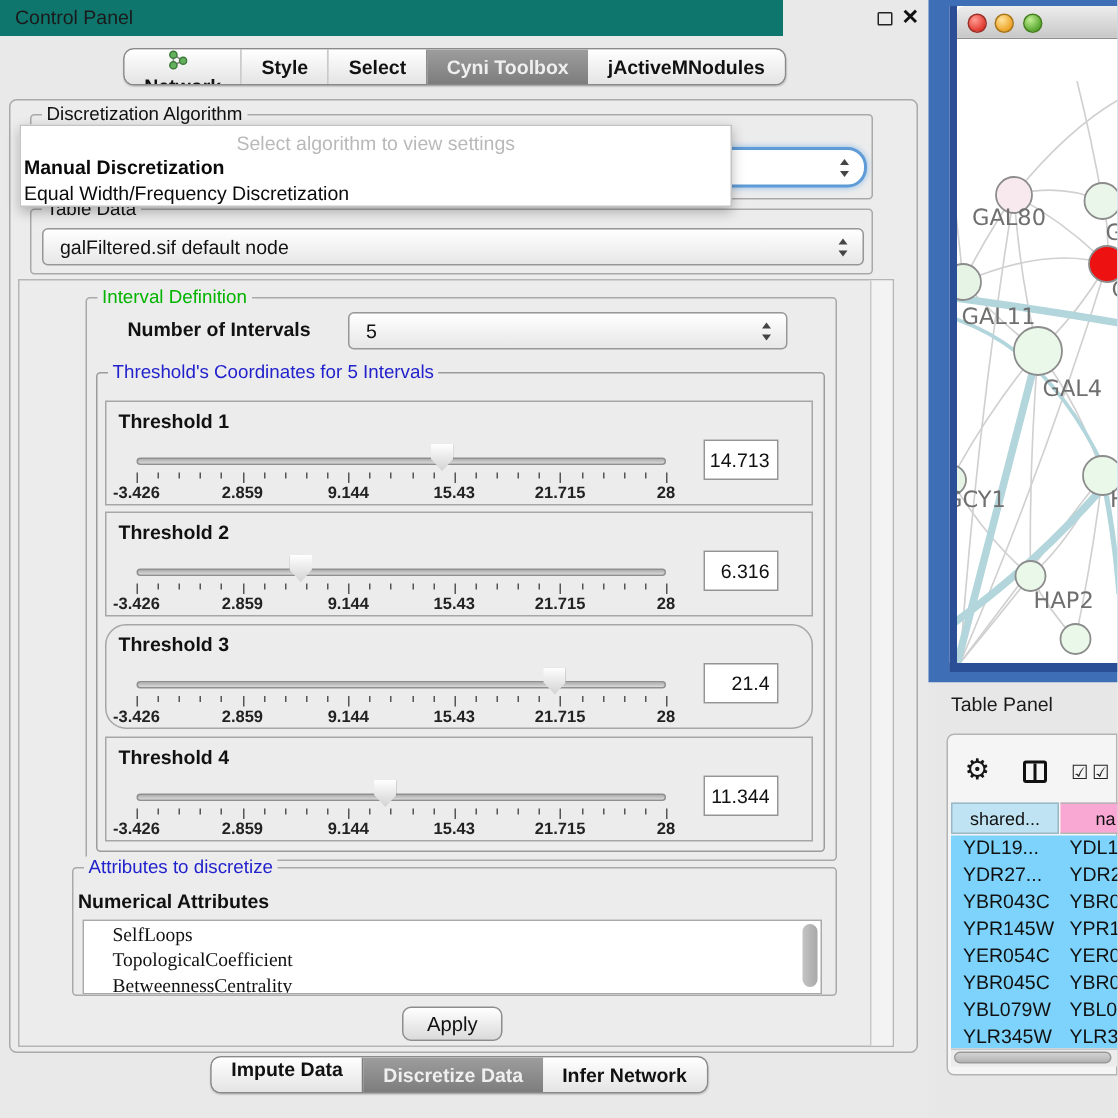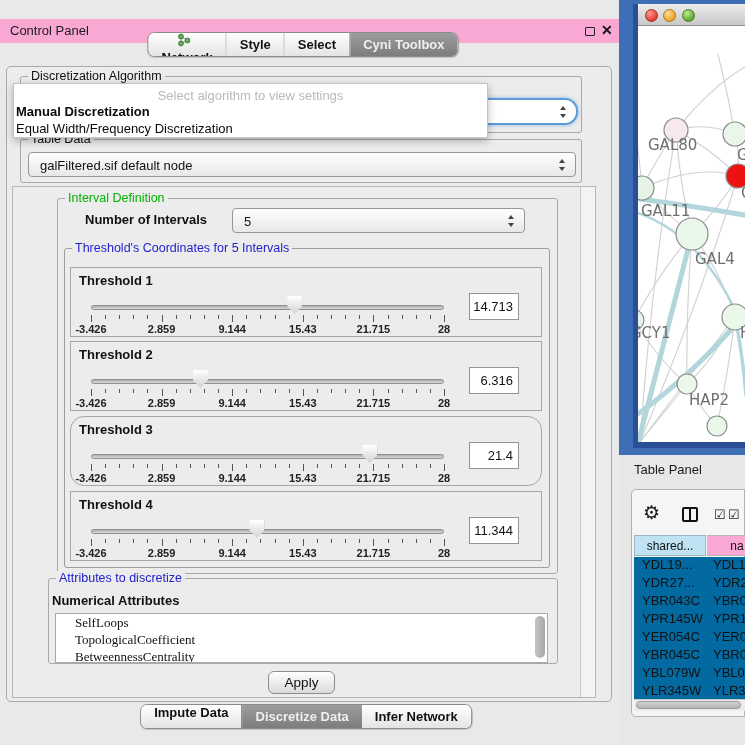--- a/index.html
+++ b/index.html
@@ -1,21 +1,21 @@
 <!DOCTYPE html>
 <html><head>
 <meta charset="utf-8">
 <style>
   * { margin:0; padding:0; box-sizing:border-box; }
   html,body { width:745px; height:745px; }
   body { font-family:"Liberation Sans", sans-serif; background:#e9e9e9; position:relative; overflow:hidden; }
   .abs { position:absolute; }
 
   
-  #titlebar { left:0; top:0; width:619px; height:24px; background:#f9a8d4;margin-top:19px; }
+  #titlebar { left:0; top:0; width:522px; height:24px; background:#0f766e; }
   #panel-title { left:10px; top:4px; font-size:13px; color:#1a1a1a; }
   #float-icon { left:585px; top:8px; width:10px; height:9px; border:1.5px solid #222; border-radius:1px; }
   #close-icon { left:601px; top:3px; font-size:14px; font-weight:bold; color:#111; }
 
   .tabgroup { display:flex; border:1px solid #8a8a8a; border-radius:7px; overflow:hidden;
               box-shadow:0 1px 1px rgba(0,0,0,.15); background:#fff; height:25px; }
   .tab { display:flex; align-items:center; padding:0 13px; font-size:13px; font-weight:bold; color:#111;
          background:linear-gradient(#ffffff,#e4e4e4); border-left:1px solid #c2c2c2; white-space:nowrap; }
   .tab:first-child { border-left:none;flex-direction:column; }
   .tab.sel { background:linear-gradient(#9d9d9d,#7d7d7d); color:#efefef; border-left-color:#7d7d7d; }
@@ -103,21 +103,21 @@
   #tablepanel-title { left:634px; top:462px; font-size:13px; color:#1a1a1a; }
   #table-subpanel { left:631px; top:489px; width:114px; height:228px; background:#f5f5f5;
                     border:1px solid #b3b3b3; border-radius:5px 0 0 5px; }
   #gear-icon { left:643px; top:501px; font-size:19px; color:#161616; }
   #cols-icon { left:682px; top:507px; width:16px; height:15px; border:2px solid #111; border-radius:2px; }
   #cols-icon:before { content:""; position:absolute; left:5px; top:0; width:2px; height:100%; background:#111; }
   .chk-icon { top:507px; font-size:13px; color:#222; position:absolute; }
   .th-cell { position:absolute; top:535px; height:21px; font-size:12px; color:#111; text-align:center; line-height:20px; }
   #th-shared { left:634px; width:72px; background:#bfe3f3; border:1px solid #9ab7c6; }
   #th-name { left:707px; width:60px; background:#f9a8d4; border-top:1px solid #b5b5b5; border-bottom:1px solid #b5b5b5; }
-  #table-rows { left:634px; top:557px; width:111px; height:142px; background:#0369a1; overflow:hidden; }
+  #table-rows { left:634px; top:557px; width:111px; height:142px; background:#7dd3fc; overflow:hidden; }
   .trow { height:18px; font-size:13px; color:#111; white-space:nowrap; position:relative; }
   .tc1 { position:absolute; left:8px; }
   .tc2 { position:absolute; left:79px; }
   #h-scroll { left:634px; top:699px; width:111px; height:12px; background:#ececec; border-top:1px solid #c6c6c6; }
   #h-thumb { left:636px; top:701px; width:105px; height:8px; background:linear-gradient(#d2d2d2,#b4b4b4); border:1px solid #999; border-radius:4px; }
 </style>
 </head>
 <body>
 
 <div id="titlebar" class="abs">
@@ -139,20 +139,23 @@
       <span>Network</span>
     </div>
     <div class="tab">
       <span>Style</span>
     </div>
     <div class="tab">
       <span>Select</span>
     </div>
     <div class="tab sel">
       <span>Cyni Toolbox</span>
+    </div>
+    <div class="tab">
+      <span>jActiveMNodules</span>
     </div>
   </div>
 
 <div id="main-panel" class="abs"></div>
 
 <div id="algo-group" class="abs group">
   <span class="group-title t-black">Discretization Algorithm</span>
 </div>
 <div id="algo-combo" class="abs">
   <span class="stepper"></span>

